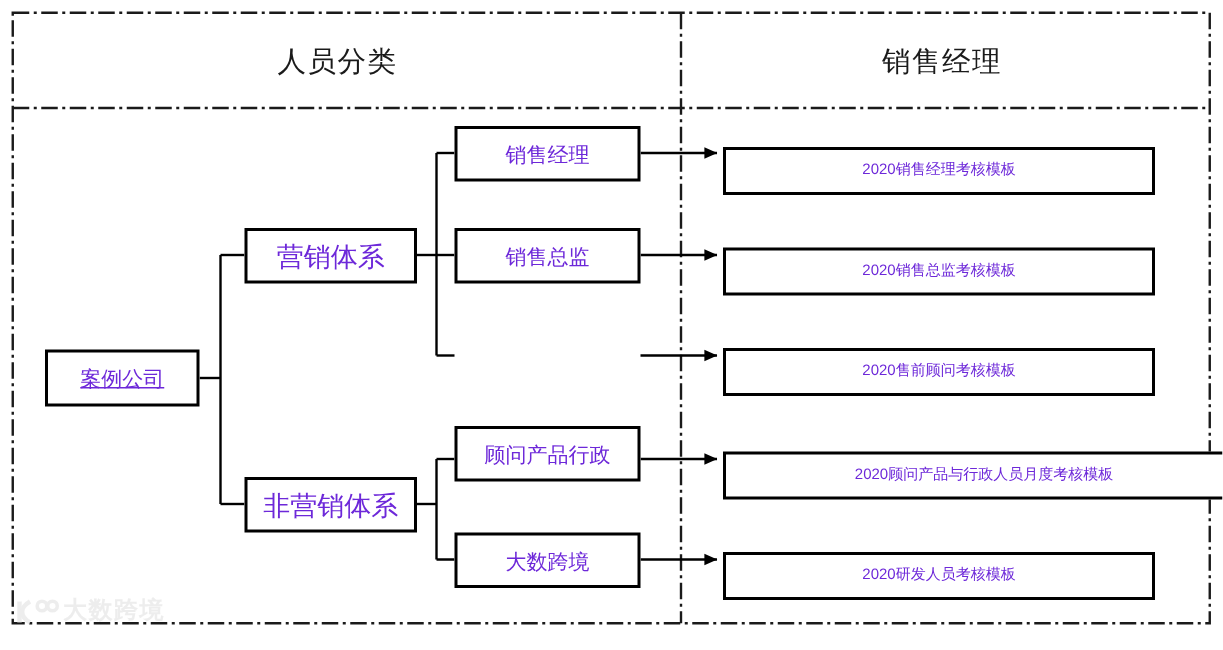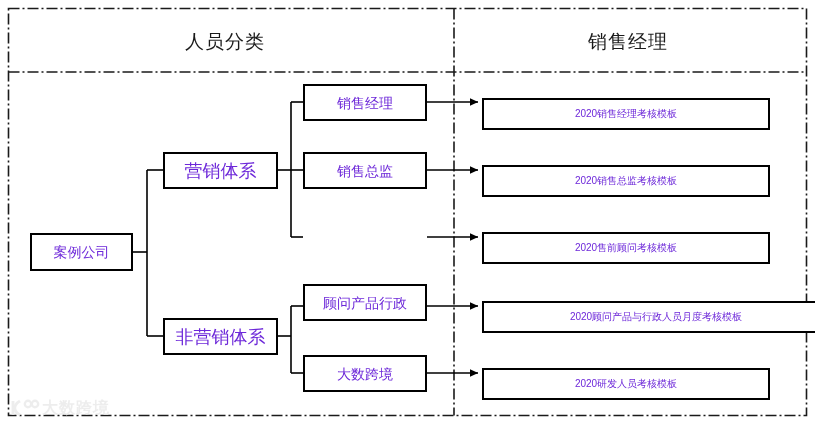--- a/index.html
+++ b/index.html
@@ -38,21 +38,21 @@
     box-sizing: border-box;
     background: #ffffff;
     border: 2.4px solid #000000;
     display: flex;
     align-items: center;
     justify-content: center;
     color: #6d28d9;
     line-height: 1;
     white-space: nowrap;
   }
-  .node-lvl1 { font-size: 14px; }
+  .node-lvl1 { font-size: 14px; text-decoration: underline; }
   .node-lvl2 { font-size: 18px; }
   .node-lvl3 { font-size: 14px; }
   .node-tpl  { font-size: 10px; margin-top: 11px; }
   .watermark {
     position: absolute;
     left: 10px;
     top: 398px;
     display: flex;
     align-items: center;
     gap: 2px;

